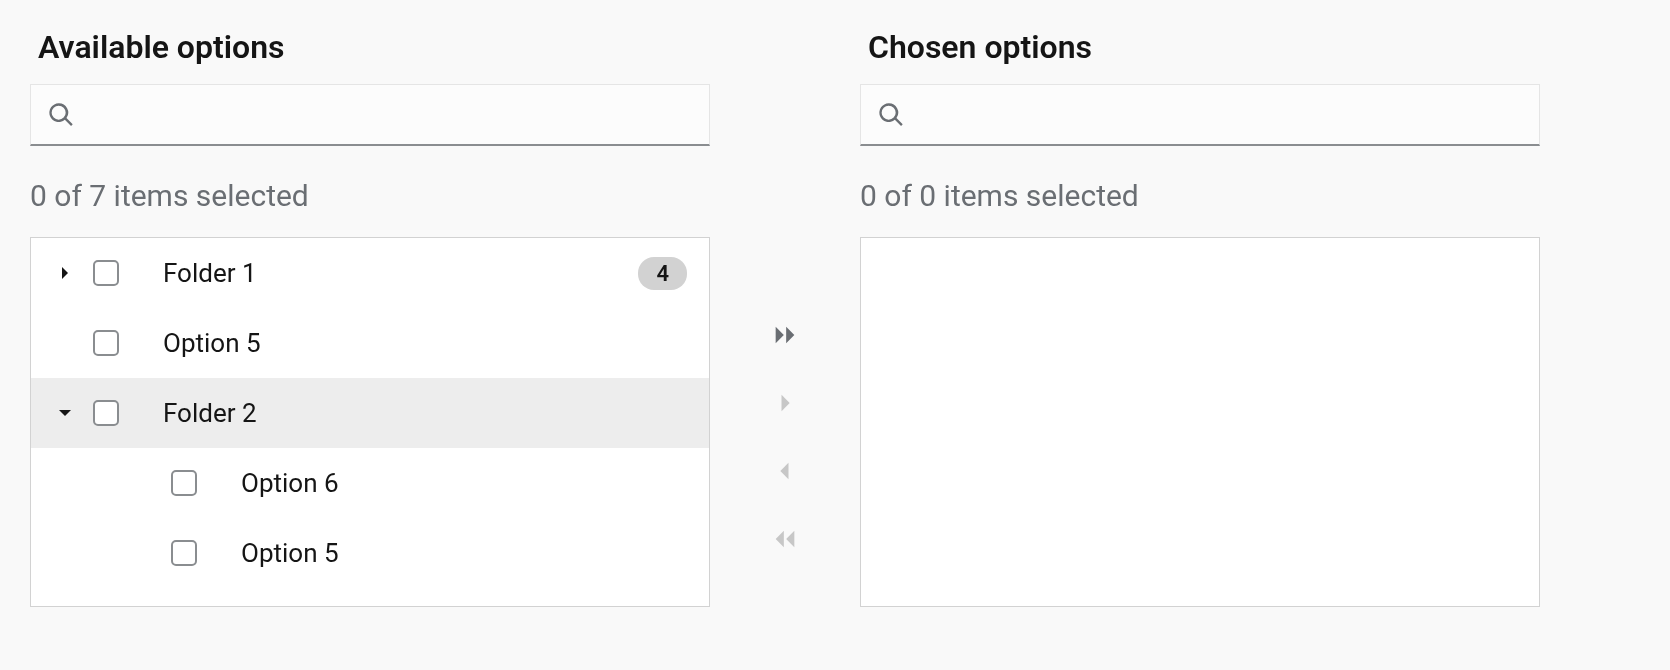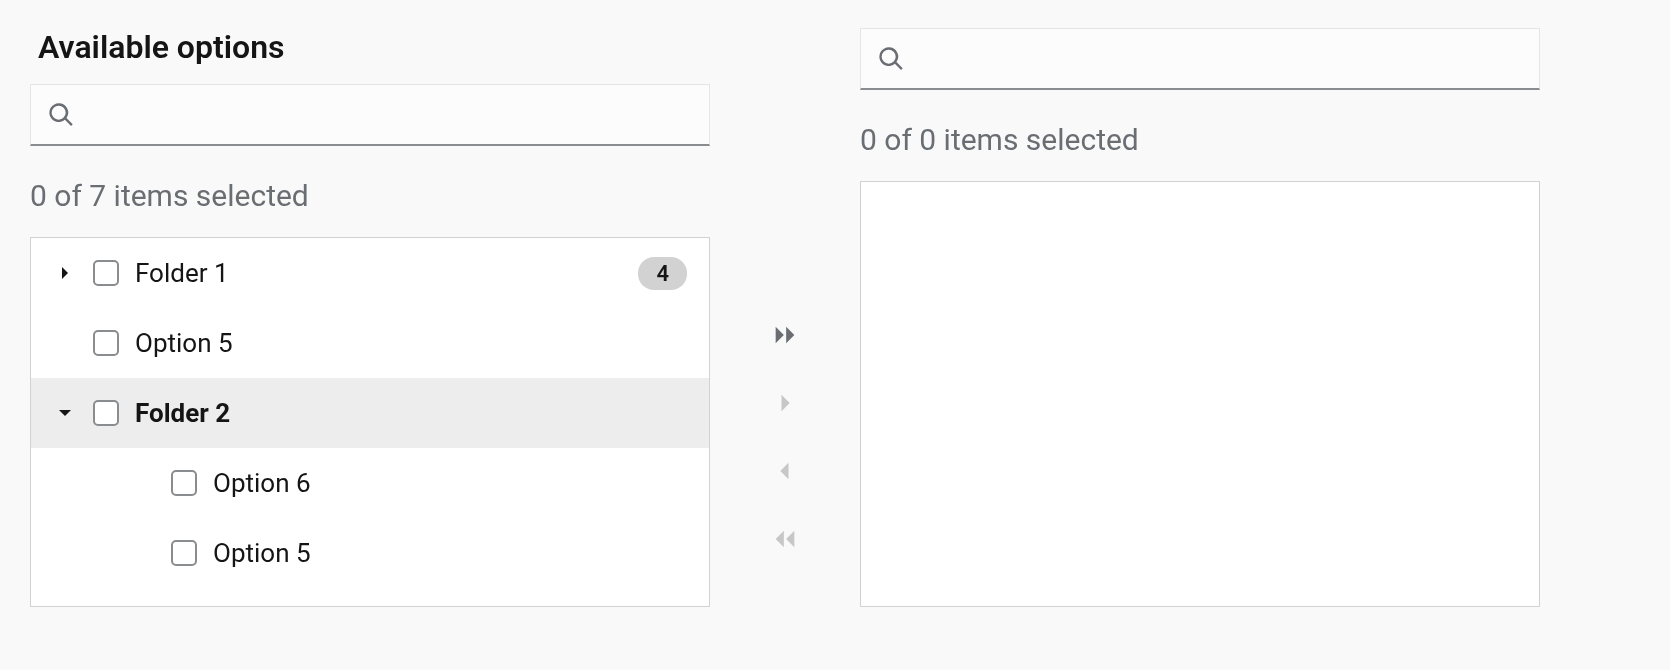--- a/index.html
+++ b/index.html
@@ -64,39 +64,39 @@
 
   .tree-row {
     display:flex; align-items:center;
     height:70px;
     padding-left:22px; padding-right:22px;
     font-size:26px;
     color:#151515;
     background:#fff;
     gap:16px;
   }
-  .tree-row.hovered { background:#ededed;font-weight:bold; }
+  .tree-row.hovered { background:#ededed; }
   .tree-row.child { padding-left:100px; }
 
   .caret {
     width:24px; height:24px;
     display:flex; align-items:center; justify-content:center;
     color:#151515;
     flex-shrink:0;
   }
   .caret.placeholder { width:24px; visibility:hidden; }
 
   .checkbox {
     width:26px; height:26px;
     border:2px solid #8a8d90;
     border-radius:5px;
     background:#fff;
     flex-shrink:0;
   }
-  .row-label { flex:1; }
+  .row-label { flex:1;margin-left:28px; }
 
   .badge {
     background:#d2d2d2;
     color:#151515;
     font-size:22px;
     font-weight:600;
     border-radius:16px;
     padding:4px 18px;
     min-width:46px;
     text-align:center;
@@ -202,20 +202,21 @@
     <button class="ctl-btn disabled">
       <span>
         <svg viewBox="0 0 24 24" fill="currentColor">
             <path d="M20 5l-7 7 7 7V5zm-9 0l-7 7 7 7V5z"></path>
           </svg>
       </span>
     </button>
   </div>
 
   <div class="panel chosen">
+    <div class="panel-title">Chosen options</div>
 
     <div class="search-group">
       <span class="search-icon">
         <svg viewBox="0 0 24 24" fill="currentColor">
             <path d="M10 2a8 8 0 105.29 14.03l5.34 5.34 1.41-1.41-5.34-5.34A8 8 0 0010 2zm0 2a6 6 0 110 12 6 6 0 010-12z"></path>
           </svg>
       </span>
       <input class="search-input" placeholder="" style="">
     </div>
 

